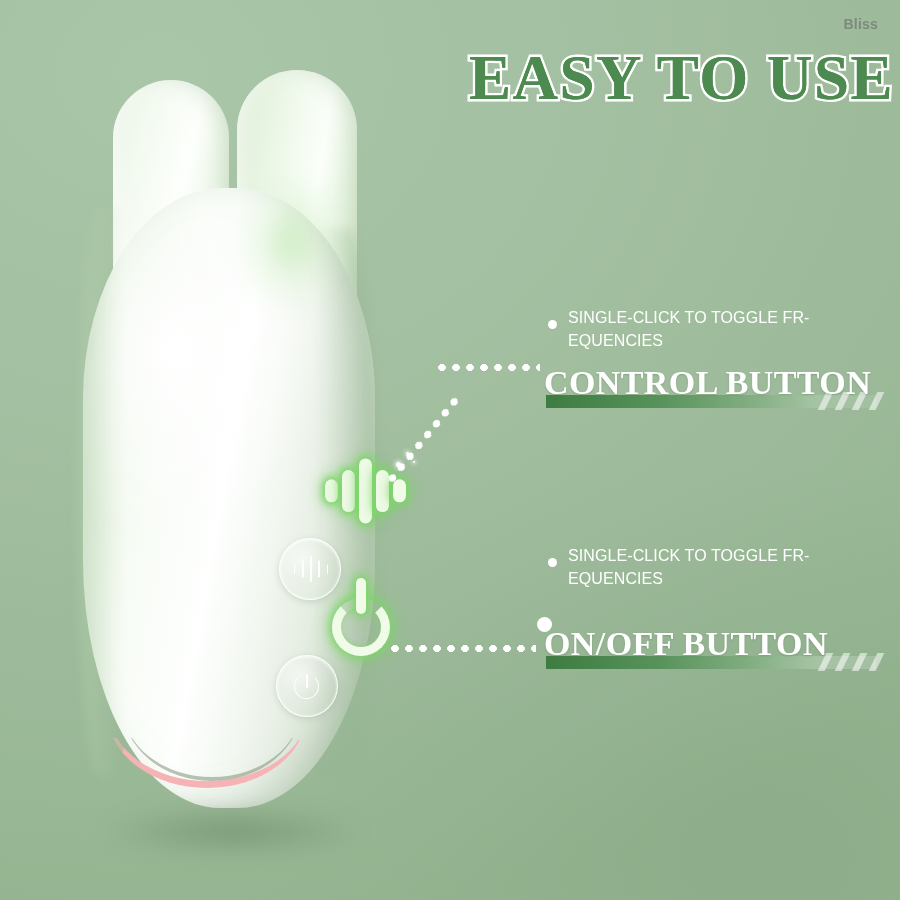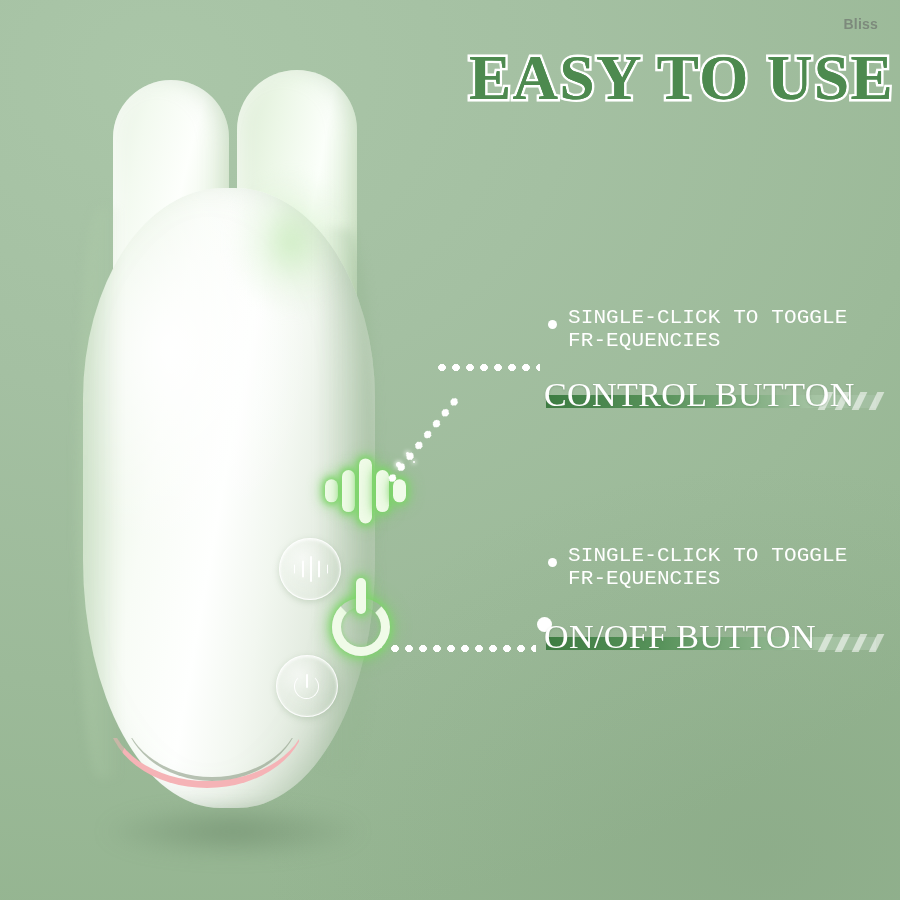--- a/index.html
+++ b/index.html
@@ -241,25 +241,24 @@
     padding-left:28px;
     margin-bottom:2px;
   }
   .bullet-dot{
     position:absolute; left:8px; top:14px;
     width:9px; height:9px; border-radius:50%;
     background:#ffffff;
   }
   .bullet-text{
     color:#ffffff;
-    font-size:21px; line-height:23px;
+    font-size:16px; line-height:23px;
     letter-spacing:.1px;
     text-transform:uppercase;
     font-weight:normal;
-    font-family:Liberation Mono, monospace;
   }
 
   .heading-wrap{
     position:relative;
     margin-top:12px;
     height:52px;
   }
   .heading-bar{
     position:absolute; left:6px; bottom:8px;
     width:330px; height:13px;
@@ -269,23 +268,23 @@
   .heading-slashes{
     position:absolute; right:0; bottom:6px;
     width:78px; height:18px; z-index:2; overflow:hidden;
   }
   .heading-slashes i{
     position:absolute; top:-4px; width:7px; height:26px;
     background:rgba(255,255,255,.55);
     transform:skewX(-26deg);
   }
   .heading-text{
-    position:absolute; left:4px; bottom:2px;
+    position:absolute; left:4px; bottom:14px;
     font-family:"Liberation Serif", serif;
-    font-weight:normal;
+    font-weight:bold;
     font-size:34px; line-height:38px;
     letter-spacing:.4px;
     color:#ffffff;
     white-space:nowrap;
     z-index:3;
     text-shadow:0 1px 2px rgba(90,120,88,.35);
   }
 </style>
 </head>
 <body>
@@ -367,21 +366,21 @@
         </span>
       <span class="heading-text">CONTROL BUTTON</span>
     </div>
   </div>
 
   <div class="callout" id="callout-power">
     <div class="bullet-row" style="margin-top:10px;">
       <span class="bullet-dot"></span>
       <div class="bullet-text">SINGLE-CLICK TO TOGGLE FR-EQUENCIES</div>
     </div>
-    <div class="heading-wrap" style="margin-top:16px;">
+    <div class="heading-wrap" style="margin-top:35px;">
       <span class="heading-bar"></span>
       <span class="heading-slashes">
           <i style="left: 8px;"></i>
           <i style="left: 25px;"></i>
           <i style="left: 42px;"></i>
           <i style="left: 59px;"></i>
         </span>
       <span class="heading-text">ON/OFF BUTTON</span>
     </div>
   </div>

